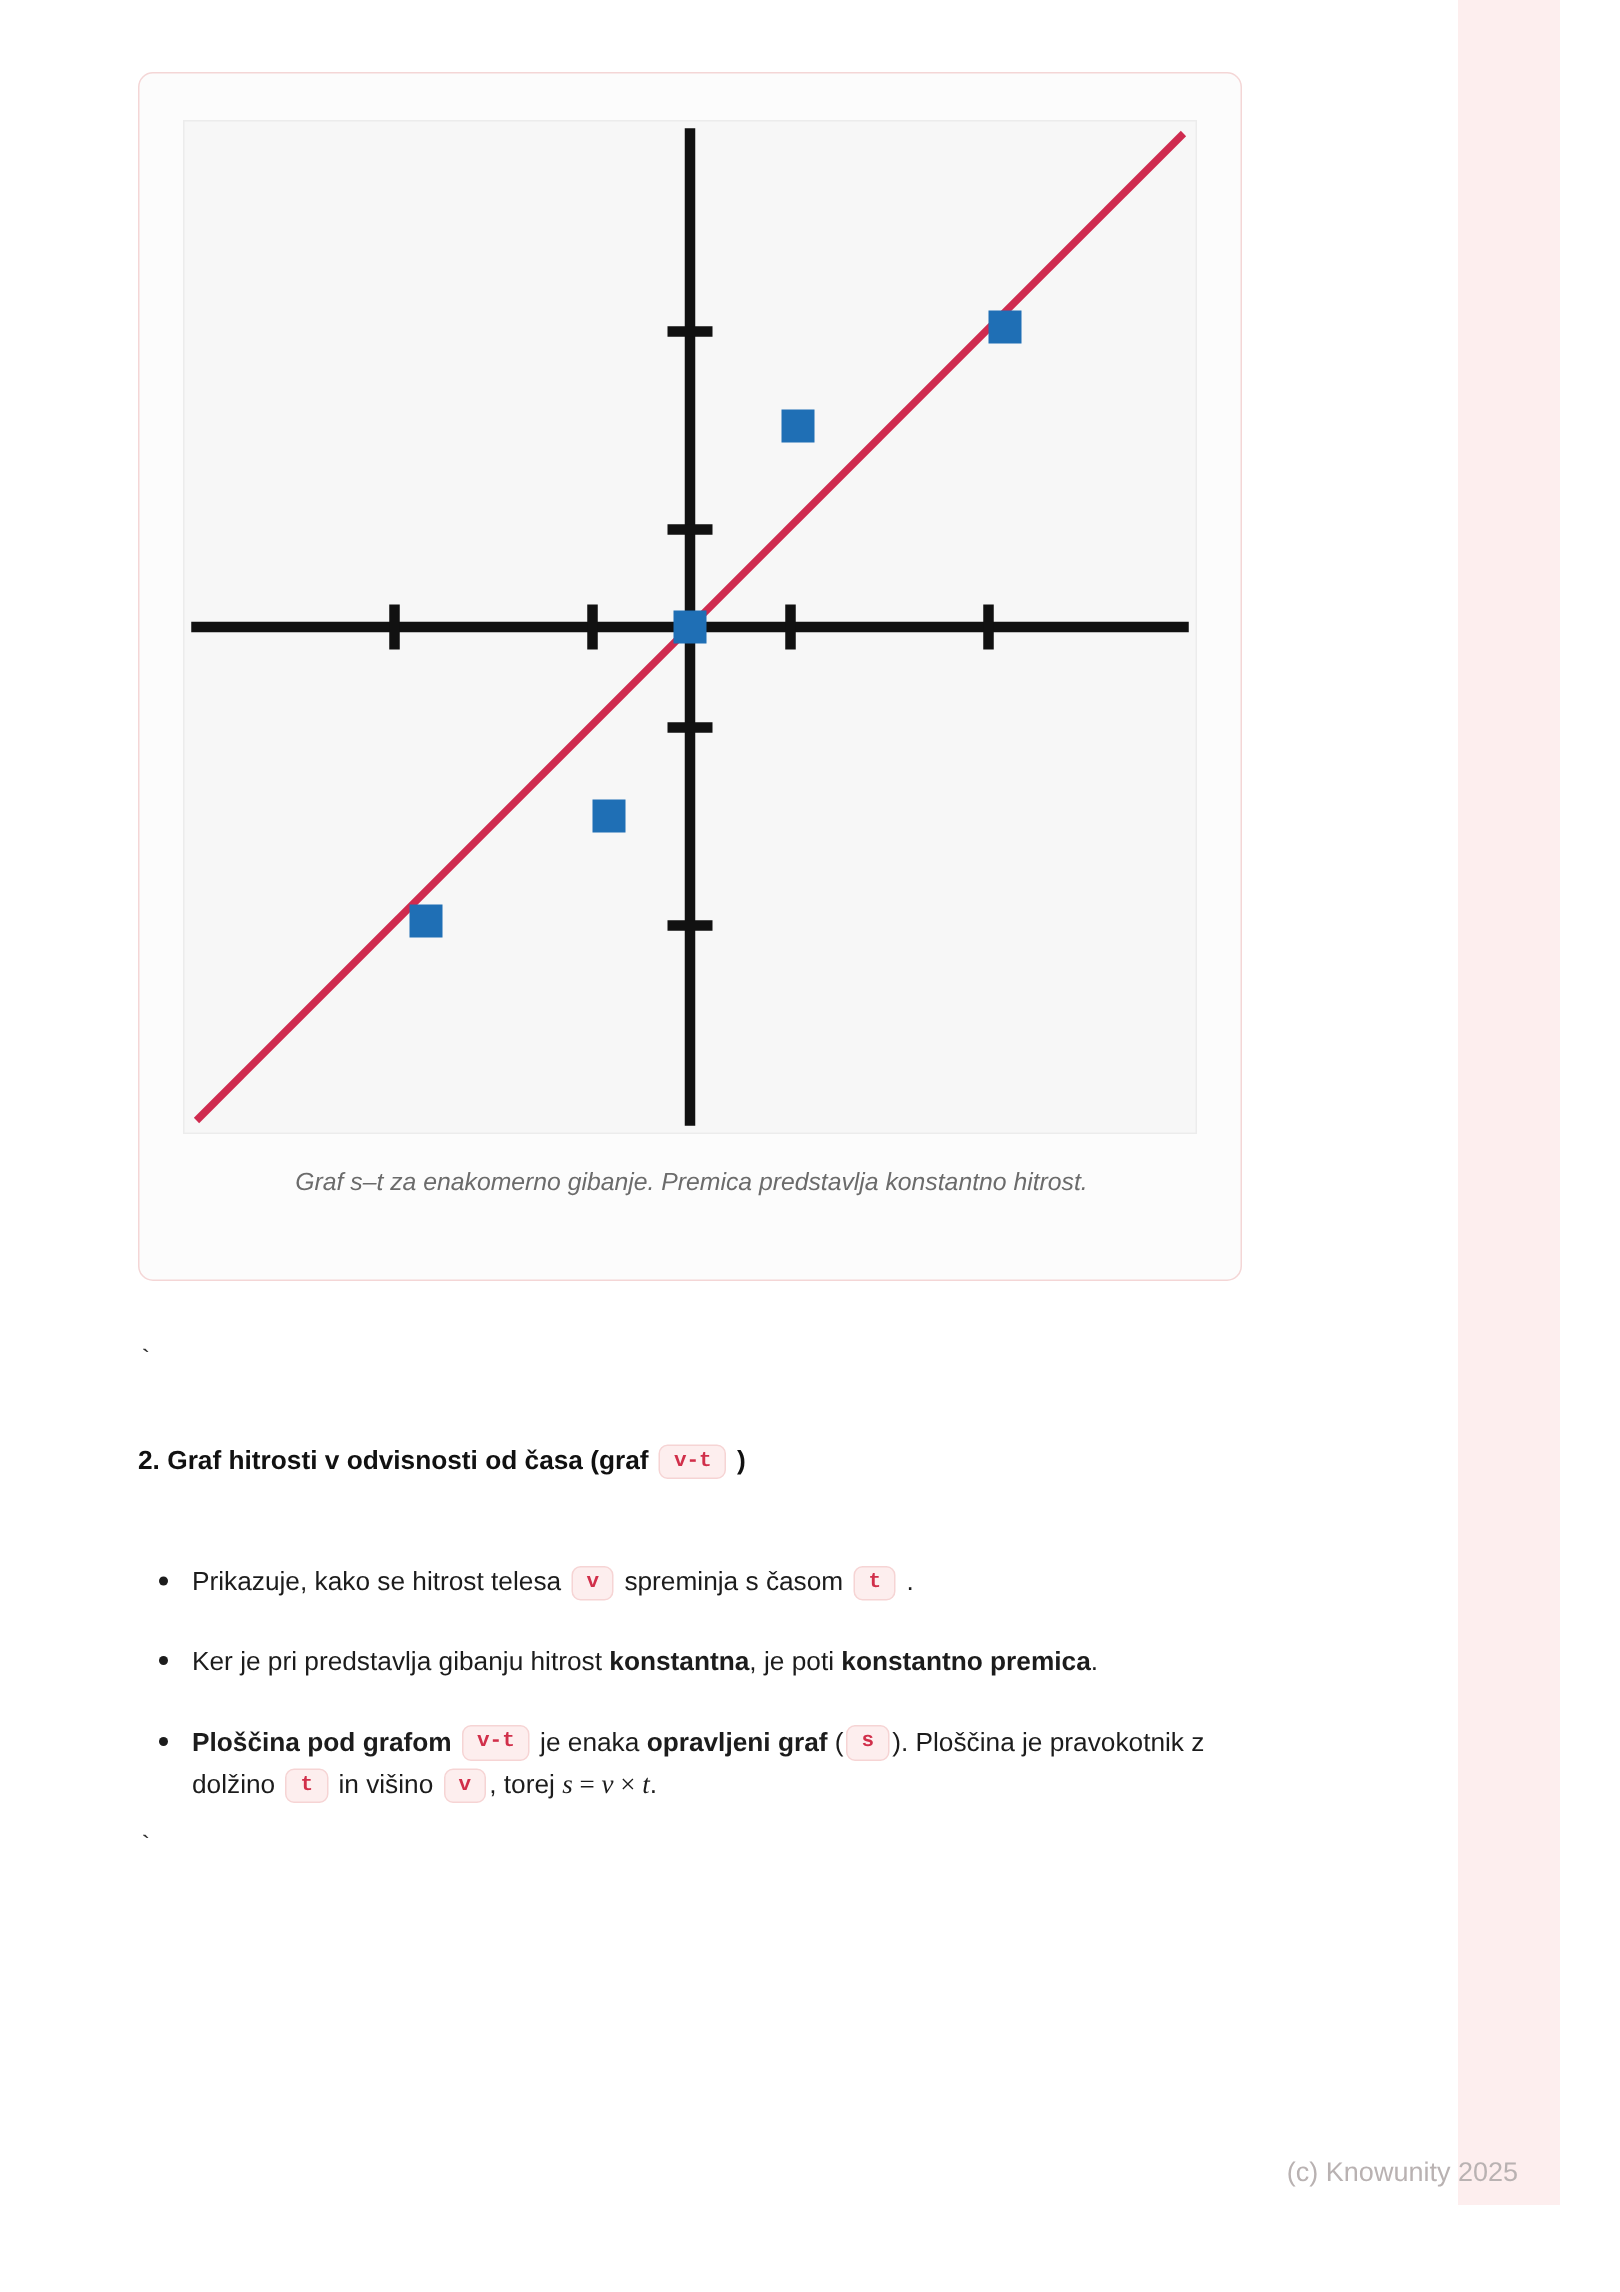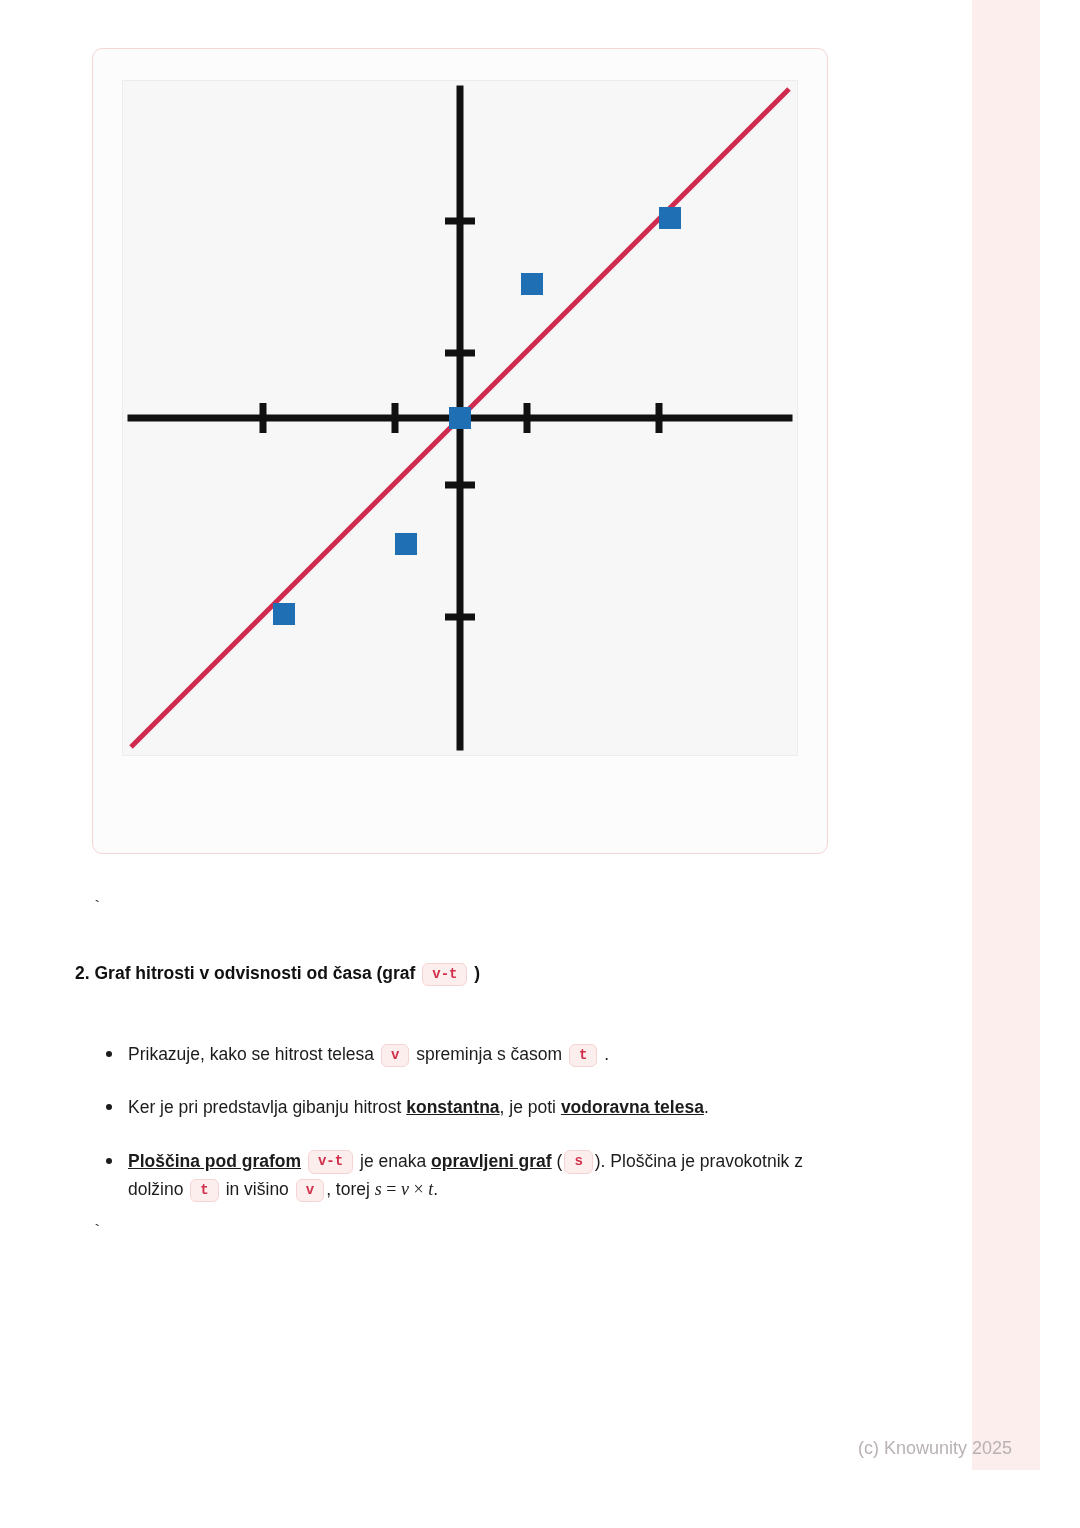--- a/index.html
+++ b/index.html
@@ -85,21 +85,21 @@
     font-size: 17px;
     color: #333;
     font-family: "Liberation Mono", monospace;
   }
   .tick-1 { left: 92px; top: 898px; }
   .tick-2 { left: 92px; top: 1222px; }
 
   
   .section-heading {
     position: absolute;
-    left: 75px;
+    left: 92px;
     top: 960px;
     width: 800px;
     font-size: 17.5px;
     font-weight: bold;
     color: #111;
     line-height: 1.5;
   }
   .bullet-list {
     position: absolute;
     left: 92px;
@@ -118,21 +118,21 @@
   .bullet-item::before {
     content: "";
     position: absolute;
     left: 14px;
     top: 11px;
     width: 6px;
     height: 6px;
     border-radius: 50%;
     background: #1c1c1c;
   }
-  b, strong { font-weight: bold; text-decoration: underline; }
+  b, strong { font-weight: bold; }
 
   
   .chip {
     display: inline-block;
     font-family: "Liberation Mono", monospace;
     font-size: 14px;
     color: #d12f4a;
     background: #fdeeee;
     border: 1px solid #f6d4d4;
     border-radius: 6px;
@@ -205,20 +205,21 @@
           <rect x="396" y="327" width="0" height="0"></rect>
           <rect x="399" y="326" width="0" height="0"></rect>
           <rect x="402" y="325" width="0" height="0"></rect>
           <rect x="396" y="200" width="0" height="0"></rect>
           <rect x="398" y="192" width="22" height="22"></rect>
           <rect x="536" y="126" width="22" height="22"></rect>
         </g>
       </svg>
     </div>
 
+    <div class="figure-caption">Graf s–t za enakomerno gibanje. Premica predstavlja konstantno hitrost.</div>
   </div>
 
   <div class="tick-mark tick-1">`</div>
 
   <div class="section-heading">
     <span>2.</span>
     <span>Graf hitrosti v odvisnosti od časa (graf</span>
     <span class="chip">v-t</span>
     <span>)</span>
   </div>
@@ -229,21 +230,21 @@
       <span>Prikazuje, kako se hitrost telesa</span>
       <span class="chip">v</span>
       <span>spreminja s časom</span>
       <span class="chip">t</span>
       <span>.</span>
     </div>
 
     <div class="bullet-item">
       <span>Ker je pri predstavlja gibanju hitrost</span>
       <b>konstantna</b><span>, je poti</span>
-      <b>vodoravna telesa</b><span>.</span>
+      <b>konstantno premica</b><span>.</span>
     </div>
 
     <div class="bullet-item">
       <b>Ploščina pod grafom</b>
       <span class="chip">v-t</span>
       <span>je enaka</span>
       <b>opravljeni graf</b>
       <span>(</span><span class="chip">s</span><span>). Ploščina je pravokotnik z dolžino</span>
       <span class="chip">t</span>
       <span>in višino</span>

